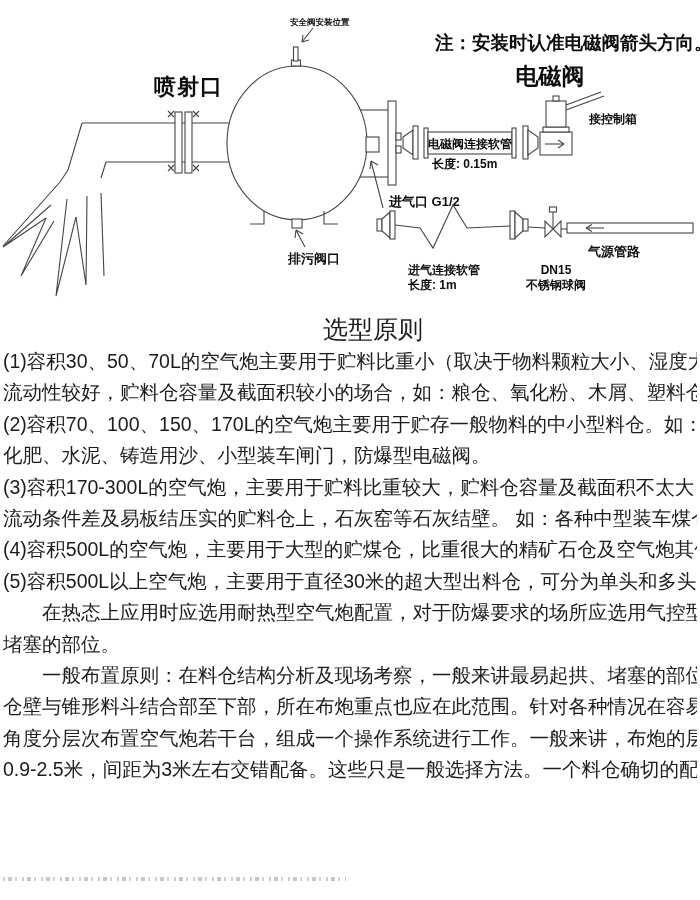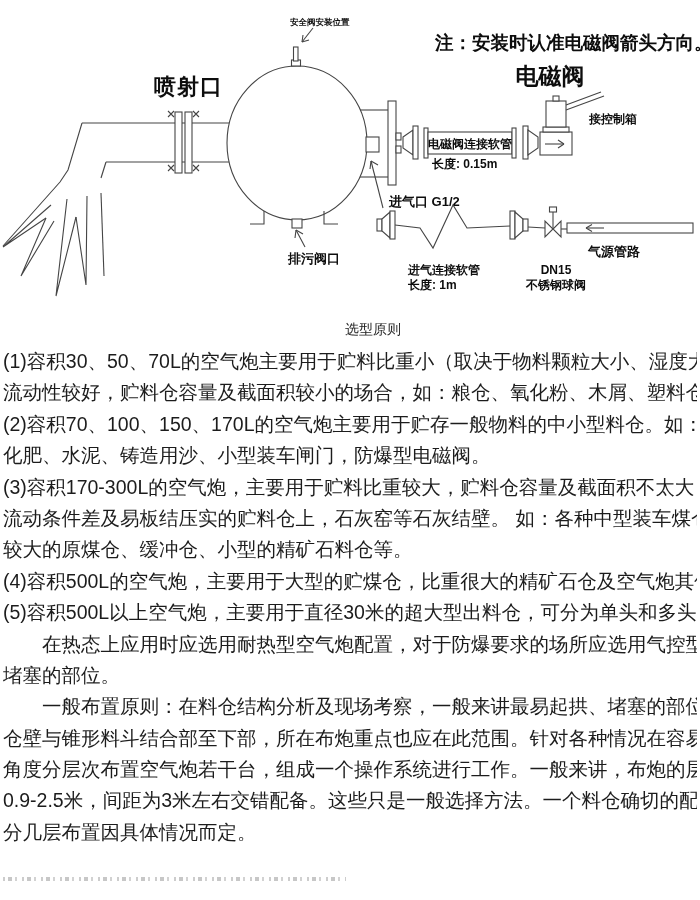--- a/index.html
+++ b/index.html
@@ -16,21 +16,21 @@
   #diagram .lbl-m{font-size:13px;}
   #diagram .lbl-note{font-size:18.5px;}
   #diagram .lbl-big{font-size:23px;}
   #diagram .lbl-jet{font-size:22px;letter-spacing:1px;}
   .text-section{
     position:absolute;top:313px;left:3px;right:3px;
     font-size:19.5px;color:#1c1c1c;
   }
   .doc-title{
     height:33px;line-height:33px;text-align:center;padding-left:46px;
-    white-space:pre;font-size:14px;
+    white-space:pre;font-size:25px;
   }
   .body-line{
     height:31.4px;line-height:31.4px;white-space:pre;overflow:hidden;
   }
   .clipped-row{
     position:absolute;top:877px;left:3px;width:343px;height:4px;opacity:.5;
     background:repeating-linear-gradient(90deg,#9a9a9a 0 2px,transparent 2px 5px,#8f8f8f 5px 9px,transparent 9px 12px,#a5a5a5 12px 14px,transparent 14px 19px);
   }
 </style>
 </head>
@@ -168,25 +168,23 @@
 </svg>
 
 <div class="text-section">
   <div class="doc-title">选型原则</div>
   <div class="body-line">(1)容积30、50、70L的空气炮主要用于贮料比重小（取决于物料颗粒大小、湿度大小），</div>
   <div class="body-line">流动性较好，贮料仓容量及截面积较小的场合，如：粮仓、氧化粉、木屑、塑料仓、小</div>
   <div class="body-line">(2)容积70、100、150、170L的空气炮主要用于贮存一般物料的中小型料仓。如：高纯石墨、</div>
   <div class="body-line">化肥、水泥、铸造用沙、小型装车闸门，防爆型电磁阀。</div>
   <div class="body-line">(3)容积170-300L的空气炮，主要用于贮料比重较大，贮料仓容量及截面积不太大，</div>
   <div class="body-line">流动条件差及易板结压实的贮料仓上，石灰窑等石灰结壁。 如：各种中型装车煤仓，容量</div>
-  <div class="body-line">较大的原煤仓、缓冲仓、小型的精矿石料仓等。</div>
   <div class="body-line">(4)容积500L的空气炮，主要用于大型的贮煤仓，比重很大的精矿石仓及空气炮其他特殊用</div>
   <div class="body-line">(5)容积500L以上空气炮，主要用于直径30米的超大型出料仓，可分为单头和多头空气炮。</div>
   <div class="body-line">　　在热态上应用时应选用耐热型空气炮配置，对于防爆要求的场所应选用气控型或电控</div>
   <div class="body-line">堵塞的部位。</div>
   <div class="body-line">　　一般布置原则：在料仓结构分析及现场考察，一般来讲最易起拱、堵塞的部位，在垂直</div>
   <div class="body-line">仓壁与锥形料斗结合部至下部，所在布炮重点也应在此范围。针对各种情况在容易起拱处按</div>
   <div class="body-line">角度分层次布置空气炮若干台，组成一个操作系统进行工作。一般来讲，布炮的层距为</div>
   <div class="body-line">0.9-2.5米，间距为3米左右交错配备。这些只是一般选择方法。一个料仓确切的配置几台，</div>
-  <div class="body-line">分几层布置因具体情况而定。</div>
 </div>
 
 <div class="clipped-row"></div>
 
 </body></html>

